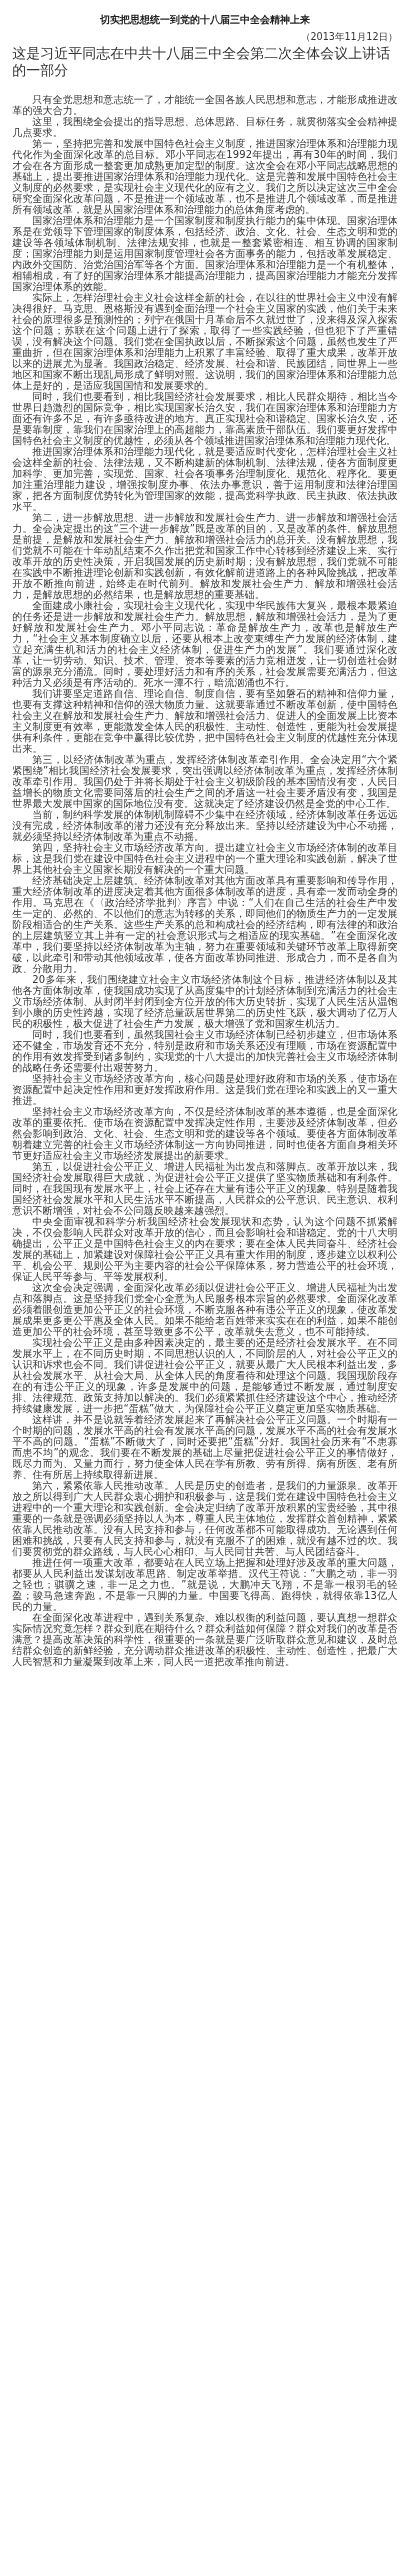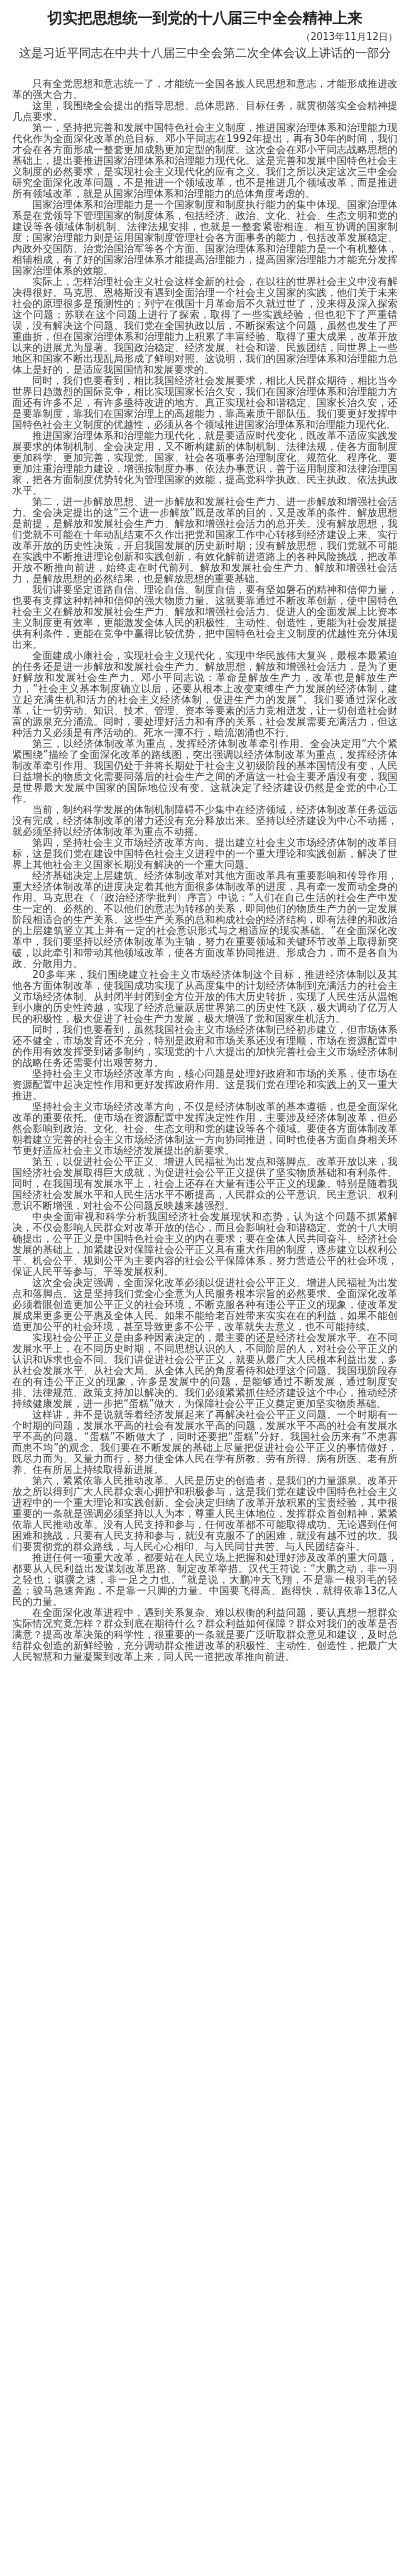--- a/index.html
+++ b/index.html
@@ -12,36 +12,35 @@
       font-family: "DejaVu Sans", "Liberation Sans", sans-serif;
       color: #333333;
     }
     .article {
       padding: 12.3px 12.3px 6.8px 12.3px;
       box-sizing: border-box;
     }
     .title {
       text-align: center;
       font-weight: bold;
-      font-size: 15px;
+      font-size: 10px;
       line-height: 16.4px;
       margin: 0;
       color: #222222;
-      font-family: Liberation Mono, monospace;
     }
     .date {
       text-align: right;
       font-size: 9.6px;
       line-height: 16.4px;
       margin: 0;
       color: #333333;
     }
     .subtitle {
-      text-align: center;
-      font-size: 12px;
+      text-align: left;
+      font-size: 14px;
       line-height: 16.4px;
       margin: 0 0 16.4px 0;
       color: #333333;
     }
     .body-text p {
       margin: 0;
       font-size: 10px;
       line-height: 11px;
       text-indent: 2em;
       text-align: justify;
@@ -57,25 +56,25 @@
   <p class="date">（2013年11月12日）</p>
   <p class="subtitle">这是习近平同志在中共十八届三中全会第二次全体会议上讲话的一部分</p>
 
   <div class="body-text">
     <p>只有全党思想和意志统一了，才能统一全国各族人民思想和意志，才能形成推进改革的强大合力。</p>
     <p>这里，我围绕全会提出的指导思想、总体思路、目标任务，就贯彻落实全会精神提几点要求。</p>
     <p>第一，坚持把完善和发展中国特色社会主义制度，推进国家治理体系和治理能力现代化作为全面深化改革的总目标。邓小平同志在1992年提出，再有30年的时间，我们才会在各方面形成一整套更加成熟更加定型的制度。这次全会在邓小平同志战略思想的基础上，提出要推进国家治理体系和治理能力现代化。这是完善和发展中国特色社会主义制度的必然要求，是实现社会主义现代化的应有之义。我们之所以决定这次三中全会研究全面深化改革问题，不是推进一个领域改革，也不是推进几个领域改革，而是推进所有领域改革，就是从国家治理体系和治理能力的总体角度考虑的。</p>
     <p>国家治理体系和治理能力是一个国家制度和制度执行能力的集中体现。国家治理体系是在党领导下管理国家的制度体系，包括经济、政治、文化、社会、生态文明和党的建设等各领域体制机制、法律法规安排，也就是一整套紧密相连、相互协调的国家制度；国家治理能力则是运用国家制度管理社会各方面事务的能力，包括改革发展稳定、内政外交国防、治党治国治军等各个方面。国家治理体系和治理能力是一个有机整体，相辅相成，有了好的国家治理体系才能提高治理能力，提高国家治理能力才能充分发挥国家治理体系的效能。</p>
     <p>实际上，怎样治理社会主义社会这样全新的社会，在以往的世界社会主义中没有解决得很好。马克思、恩格斯没有遇到全面治理一个社会主义国家的实践，他们关于未来社会的原理很多是预测性的；列宁在俄国十月革命后不久就过世了，没来得及深入探索这个问题；苏联在这个问题上进行了探索，取得了一些实践经验，但也犯下了严重错误，没有解决这个问题。我们党在全国执政以后，不断探索这个问题，虽然也发生了严重曲折，但在国家治理体系和治理能力上积累了丰富经验、取得了重大成果，改革开放以来的进展尤为显著。我国政治稳定、经济发展、社会和谐、民族团结，同世界上一些地区和国家不断出现乱局形成了鲜明对照。这说明，我们的国家治理体系和治理能力总体上是好的，是适应我国国情和发展要求的。</p>
     <p>同时，我们也要看到，相比我国经济社会发展要求，相比人民群众期待，相比当今世界日趋激烈的国际竞争，相比实现国家长治久安，我们在国家治理体系和治理能力方面还有许多不足，有许多亟待改进的地方。真正实现社会和谐稳定、国家长治久安，还是要靠制度，靠我们在国家治理上的高超能力，靠高素质干部队伍。我们要更好发挥中国特色社会主义制度的优越性，必须从各个领域推进国家治理体系和治理能力现代化。</p>
-    <p>推进国家治理体系和治理能力现代化，就是要适应时代变化，既改革不适应实践发展要求的体制机制、全会决定用，又不断构建新的体制机制、法律法规，使各方面制度更加科学、更加完善，实现党、国家、社会各项事务治理制度化、规范化、程序化。要更加注重治理能力建设，增强按制度办事、依法办事意识，善于运用制度和法律治理国家，把各方面制度优势转化为管理国家的效能，提高党科学执政、民主执政、依法执政水平。</p>
+    <p>推进国家治理体系和治理能力现代化，就是要适应时代变化，怎样治理社会主义社会这样全新的社会、法律法规，又不断构建新的体制机制、法律法规，使各方面制度更加科学、更加完善，实现党、国家、社会各项事务治理制度化、规范化、程序化。要更加注重治理能力建设，增强按制度办事、依法办事意识，善于运用制度和法律治理国家，把各方面制度优势转化为管理国家的效能，提高党科学执政、民主执政、依法执政水平。</p>
     <p>第二，进一步解放思想、进一步解放和发展社会生产力、进一步解放和增强社会活力。全会决定提出的这“三个进一步解放”既是改革的目的，又是改革的条件。解放思想是前提，是解放和发展社会生产力、解放和增强社会活力的总开关。没有解放思想，我们党就不可能在十年动乱结束不久作出把党和国家工作中心转移到经济建设上来、实行改革开放的历史性决策，开启我国发展的历史新时期；没有解放思想，我们党就不可能在实践中不断推进理论创新和实践创新，有效化解前进道路上的各种风险挑战，把改革开放不断推向前进，始终走在时代前列。解放和发展社会生产力、解放和增强社会活力，是解放思想的必然结果，也是解放思想的重要基础。</p>
+    <p>全面建成小康社会，实现社会主义现代化，实现中华民族伟大复兴，最根本最紧迫的任务还是进一步解放和发展社会生产力。解放思想，解放和增强社会活力，是为了更好解放和发展社会生产力。邓小平同志说：革命是解放生产力，改革也是解放生产力，“社会主义基本制度确立以后，还要从根本上改变束缚生产力发展的经济体制，建立起充满生机和活力的社会主义经济体制，促进生产力的发展”。我们要通过深化改革，让一切劳动、知识、技术、管理、资本等要素的活力竞相迸发，让一切创造社会财富的源泉充分涌流。同时，要处理好活力和有序的关系，社会发展需要充满活力，但这种活力又必须是有序活动的。死水一潭不行，暗流汹涌也不行。</p>
     <p>我们讲要坚定道路自信、理论自信、制度自信，要有坚如磐石的精神和信仰力量，也要有支撑这种精神和信仰的强大物质力量。这就要靠通过不断改革创新，使中国特色社会主义在解放和发展社会生产力、解放和增强社会活力、促进人的全面发展上比资本主义制度更有效率，更能激发全体人民的积极性、主动性、创造性，更能为社会发展提供有利条件，更能在竞争中赢得比较优势，把中国特色社会主义制度的优越性充分体现出来。</p>
-    <p>全面建成小康社会，实现社会主义现代化，实现中华民族伟大复兴，最根本最紧迫的任务还是进一步解放和发展社会生产力。解放思想，解放和增强社会活力，是为了更好解放和发展社会生产力。邓小平同志说：革命是解放生产力，改革也是解放生产力，“社会主义基本制度确立以后，还要从根本上改变束缚生产力发展的经济体制，建立起充满生机和活力的社会主义经济体制，促进生产力的发展”。我们要通过深化改革，让一切劳动、知识、技术、管理、资本等要素的活力竞相迸发，让一切创造社会财富的源泉充分涌流。同时，要处理好活力和有序的关系，社会发展需要充满活力，但这种活力又必须是有序活动的。死水一潭不行，暗流汹涌也不行。</p>
-    <p>第三，以经济体制改革为重点，发挥经济体制改革牵引作用。全会决定用“六个紧紧围绕”描绘了全面深化改革的路线图，突出强调以经济体制改革为重点，发挥经济体制改革牵引作用。我国仍处于并将长期处于社会主义初级阶段的基本国情没有变，人民日益增长的物质文化需要同落后的社会生产之间的矛盾这一社会主要矛盾没有变，我国是世界最大发展中国家的国际地位没有变。这就决定了经济建设仍然是全党的中心工作。</p>
+    <p>第三，以经济体制改革为重点，发挥经济体制改革牵引作用。全会决定用“六个紧紧围绕”相比我国经济社会发展要求，突出强调以经济体制改革为重点，发挥经济体制改革牵引作用。我国仍处于并将长期处于社会主义初级阶段的基本国情没有变，人民日益增长的物质文化需要同落后的社会生产之间的矛盾这一社会主要矛盾没有变，我国是世界最大发展中国家的国际地位没有变。这就决定了经济建设仍然是全党的中心工作。</p>
     <p>当前，制约科学发展的体制机制障碍不少集中在经济领域，经济体制改革任务远远没有完成，经济体制改革的潜力还没有充分释放出来。坚持以经济建设为中心不动摇，就必须坚持以经济体制改革为重点不动摇。</p>
     <p>第四，坚持社会主义市场经济改革方向。提出建立社会主义市场经济体制的改革目标，这是我们党在建设中国特色社会主义进程中的一个重大理论和实践创新，解决了世界上其他社会主义国家长期没有解决的一个重大问题。</p>
     <p>经济基础决定上层建筑。经济体制改革对其他方面改革具有重要影响和传导作用，重大经济体制改革的进度决定着其他方面很多体制改革的进度，具有牵一发而动全身的作用。马克思在《〈政治经济学批判〉序言》中说：“人们在自己生活的社会生产中发生一定的、必然的、不以他们的意志为转移的关系，即同他们的物质生产力的一定发展阶段相适合的生产关系。这些生产关系的总和构成社会的经济结构，即有法律的和政治的上层建筑竖立其上并有一定的社会意识形式与之相适应的现实基础。”在全面深化改革中，我们要坚持以经济体制改革为主轴，努力在重要领域和关键环节改革上取得新突破，以此牵引和带动其他领域改革，使各方面改革协同推进、形成合力，而不是各自为政、分散用力。</p>
     <p>20多年来，我们围绕建立社会主义市场经济体制这个目标，推进经济体制以及其他各方面体制改革，使我国成功实现了从高度集中的计划经济体制到充满活力的社会主义市场经济体制、从封闭半封闭到全方位开放的伟大历史转折，实现了人民生活从温饱到小康的历史性跨越，实现了经济总量跃居世界第二的历史性飞跃，极大调动了亿万人民的积极性，极大促进了社会生产力发展，极大增强了党和国家生机活力。</p>
     <p>同时，我们也要看到，虽然我国社会主义市场经济体制已经初步建立，但市场体系还不健全，市场发育还不充分，特别是政府和市场关系还没有理顺，市场在资源配置中的作用有效发挥受到诸多制约，实现党的十八大提出的加快完善社会主义市场经济体制的战略任务还需要付出艰苦努力。</p>
     <p>坚持社会主义市场经济改革方向，核心问题是处理好政府和市场的关系，使市场在资源配置中起决定性作用和更好发挥政府作用。这是我们党在理论和实践上的又一重大推进。</p>
     <p>坚持社会主义市场经济改革方向，不仅是经济体制改革的基本遵循，也是全面深化改革的重要依托。使市场在资源配置中发挥决定性作用，主要涉及经济体制改革，但必然会影响到政治、文化、社会、生态文明和党的建设等各个领域。要使各方面体制改革朝着建立完善的社会主义市场经济体制这一方向协同推进，同时也使各方面自身相关环节更好适应社会主义市场经济发展提出的新要求。</p>
     <p>第五，以促进社会公平正义、增进人民福祉为出发点和落脚点。改革开放以来，我国经济社会发展取得巨大成就，为促进社会公平正义提供了坚实物质基础和有利条件。同时，在我国现有发展水平上，社会上还存在大量有违公平正义的现象。特别是随着我国经济社会发展水平和人民生活水平不断提高，人民群众的公平意识、民主意识、权利意识不断增强，对社会不公问题反映越来越强烈。</p>
     <p>中央全面审视和科学分析我国经济社会发展现状和态势，认为这个问题不抓紧解决，不仅会影响人民群众对改革开放的信心，而且会影响社会和谐稳定。党的十八大明确提出，公平正义是中国特色社会主义的内在要求；要在全体人民共同奋斗、经济社会发展的基础上，加紧建设对保障社会公平正义具有重大作用的制度，逐步建立以权利公平、机会公平、规则公平为主要内容的社会公平保障体系，努力营造公平的社会环境，保证人民平等参与、平等发展权利。</p>
     <p>这次全会决定强调，全面深化改革必须以促进社会公平正义、增进人民福祉为出发点和落脚点。这是坚持我们党全心全意为人民服务根本宗旨的必然要求。全面深化改革必须着眼创造更加公平正义的社会环境，不断克服各种有违公平正义的现象，使改革发展成果更多更公平惠及全体人民。如果不能给老百姓带来实实在在的利益，如果不能创造更加公平的社会环境，甚至导致更多不公平，改革就失去意义，也不可能持续。</p>

